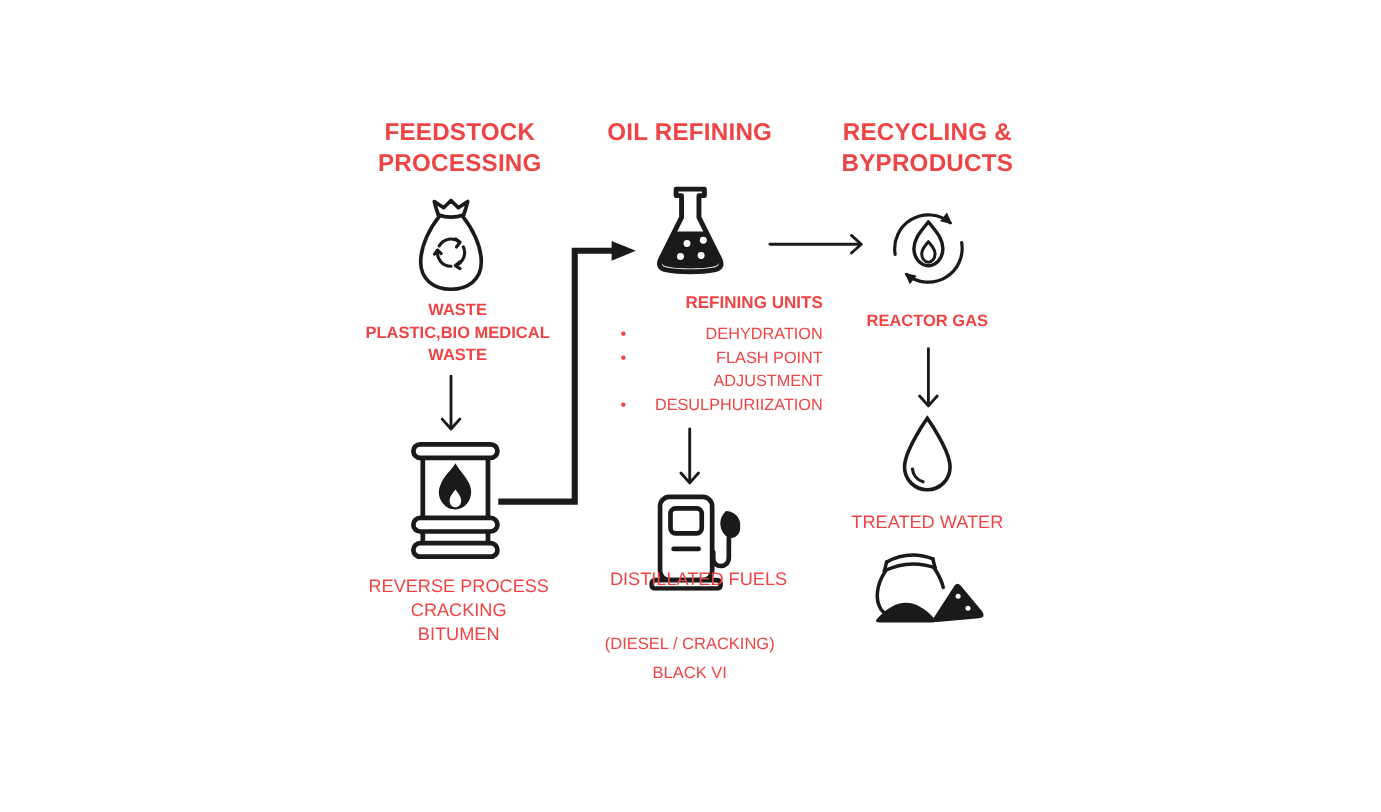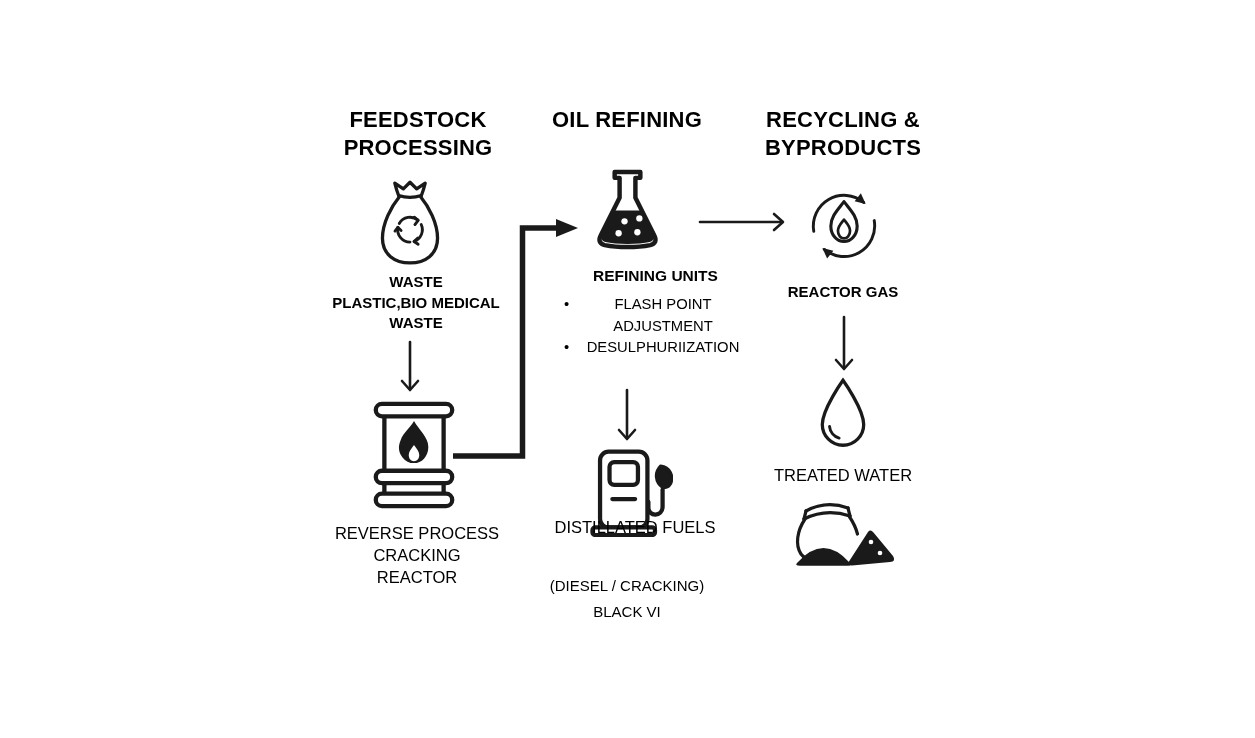--- a/index.html
+++ b/index.html
@@ -1,27 +1,27 @@
 <!DOCTYPE html>
 <html><head>
 <meta charset="utf-8">
 <style>
   html,body{margin:0;padding:0;background:#fff;}
   .canvas{
     position:relative;width:1255px;height:738px;background:#ffffff;
-    font-family:"Liberation Sans",sans-serif;color:#000000;overflow:hidden;
+    font-family:"Liberation Sans",sans-serif;color:#ef4444;overflow:hidden;
   }
   .abs{position:absolute;}
   .center{transform:translateX(-50%);text-align:center;}
   .pre{white-space:pre-line;}
   .col-header{font-weight:bold;font-size:22px;line-height:28px;letter-spacing:.2px;}
   .label-bold-sm{font-weight:bold;font-size:15px;line-height:20.5px;}
   .label-bold-md{font-weight:normal;font-size:16.5px;line-height:22px;}
   .label-reg{font-weight:normal;font-size:15px;line-height:20px;}
-  .refining-block{left:563px;top:267px;width:185px;text-align:center;}
+  .refining-block{left:563px;top:267px;width:185px;text-align:right;}
   .refining-title{font-weight:bold;font-size:15.5px;margin:0 0 9px 0;}
   .bullet-list{list-style:none;margin:0;padding:0;font-size:14.8px;line-height:21.5px;}
   .bullet-list li{position:relative;padding-left:15px;white-space:pre-line;}
   .bullet-list li::before{content:"\2022";position:absolute;left:1px;top:0;}
   svg{display:block;}
   .arrow-layer{pointer-events:none;}
 </style>
 </head>
 <body>
 
@@ -60,36 +60,37 @@
       <rect x="5" y="4" width="80" height="13" rx="6.5" fill="#ffffff"></rect>
       <rect x="5" y="74" width="80" height="13" rx="6.5" fill="#ffffff"></rect>
       <rect x="5" y="98" width="80" height="13" rx="6.5" fill="#ffffff"></rect>
       <path d="M45,22 C41,29 34,34 31,42 C28,49 29,55 33,60 C36,64 40,66 45,66 C53,66 60,59 60,49 C60,39 50,31 45,22 Z" fill="#1a1a1a" stroke="none"></path>
       <path d="M45,47 C42,51 39.5,54 39.5,57.5 C39.5,61.5 42,64 45,64 C48,64 50.5,61.5 50.5,57.5 C50.5,54 48,51 45,47 Z" fill="#ffffff" stroke="none"></path>
     </svg>
   </div>
 
   <div class="abs center pre label-bold-md" style="left:417px;top:522px;">REVERSE PROCESS
 CRACKING
-REACTOR</div>
+BITUMEN</div>
 
   <div class="abs" style="left:585px;top:167px;">
     <svg width="85" height="85" viewBox="0 0 86 86" fill="none" stroke="#1a1a1a" stroke-width="4.5" stroke-linejoin="round">
       <path d="M30,5 H56 V11 H51 V31 L70,69 Q74,77 66,79 Q56,81 43,81 Q30,81 20,79 Q12,77 16,69 L35,31 V11 H30 Z"></path>
       <path d="M29.5,44 H56.5 L68.5,68 Q71.5,74 65.5,76 Q57,78 43,78 Q29,78 20.5,76 Q14.5,74 17.5,68 Z" fill="#1a1a1a" stroke="none"></path>
       <circle cx="40" cy="55" r="3.2" fill="#ffffff" stroke="none"></circle>
       <circle cx="55" cy="52" r="3.2" fill="#ffffff" stroke="none"></circle>
       <circle cx="34" cy="67" r="3.2" fill="#ffffff" stroke="none"></circle>
       <circle cx="53" cy="66" r="3.2" fill="#ffffff" stroke="none"></circle>
     </svg>
   </div>
 
   <div class="abs refining-block">
     <div class="refining-title">REFINING UNITS</div>
     <ul class="bullet-list">
+      <li>DEHYDRATION</li>
       <li>FLASH POINT
 ADJUSTMENT</li>
       <li>DESULPHURIIZATION</li>
     </ul>
   </div>
 
   <div class="abs" style="left:583px;top:444px;">
     <svg width="90" height="93" viewBox="0 0 95 98" fill="none" stroke="#1a1a1a" stroke-width="4.5" stroke-linejoin="round" stroke-linecap="round">
       <rect x="18" y="8" width="50" height="80" rx="9"></rect>
       <rect x="10" y="88" width="66" height="8" rx="3" fill="#ffffff"></rect>

